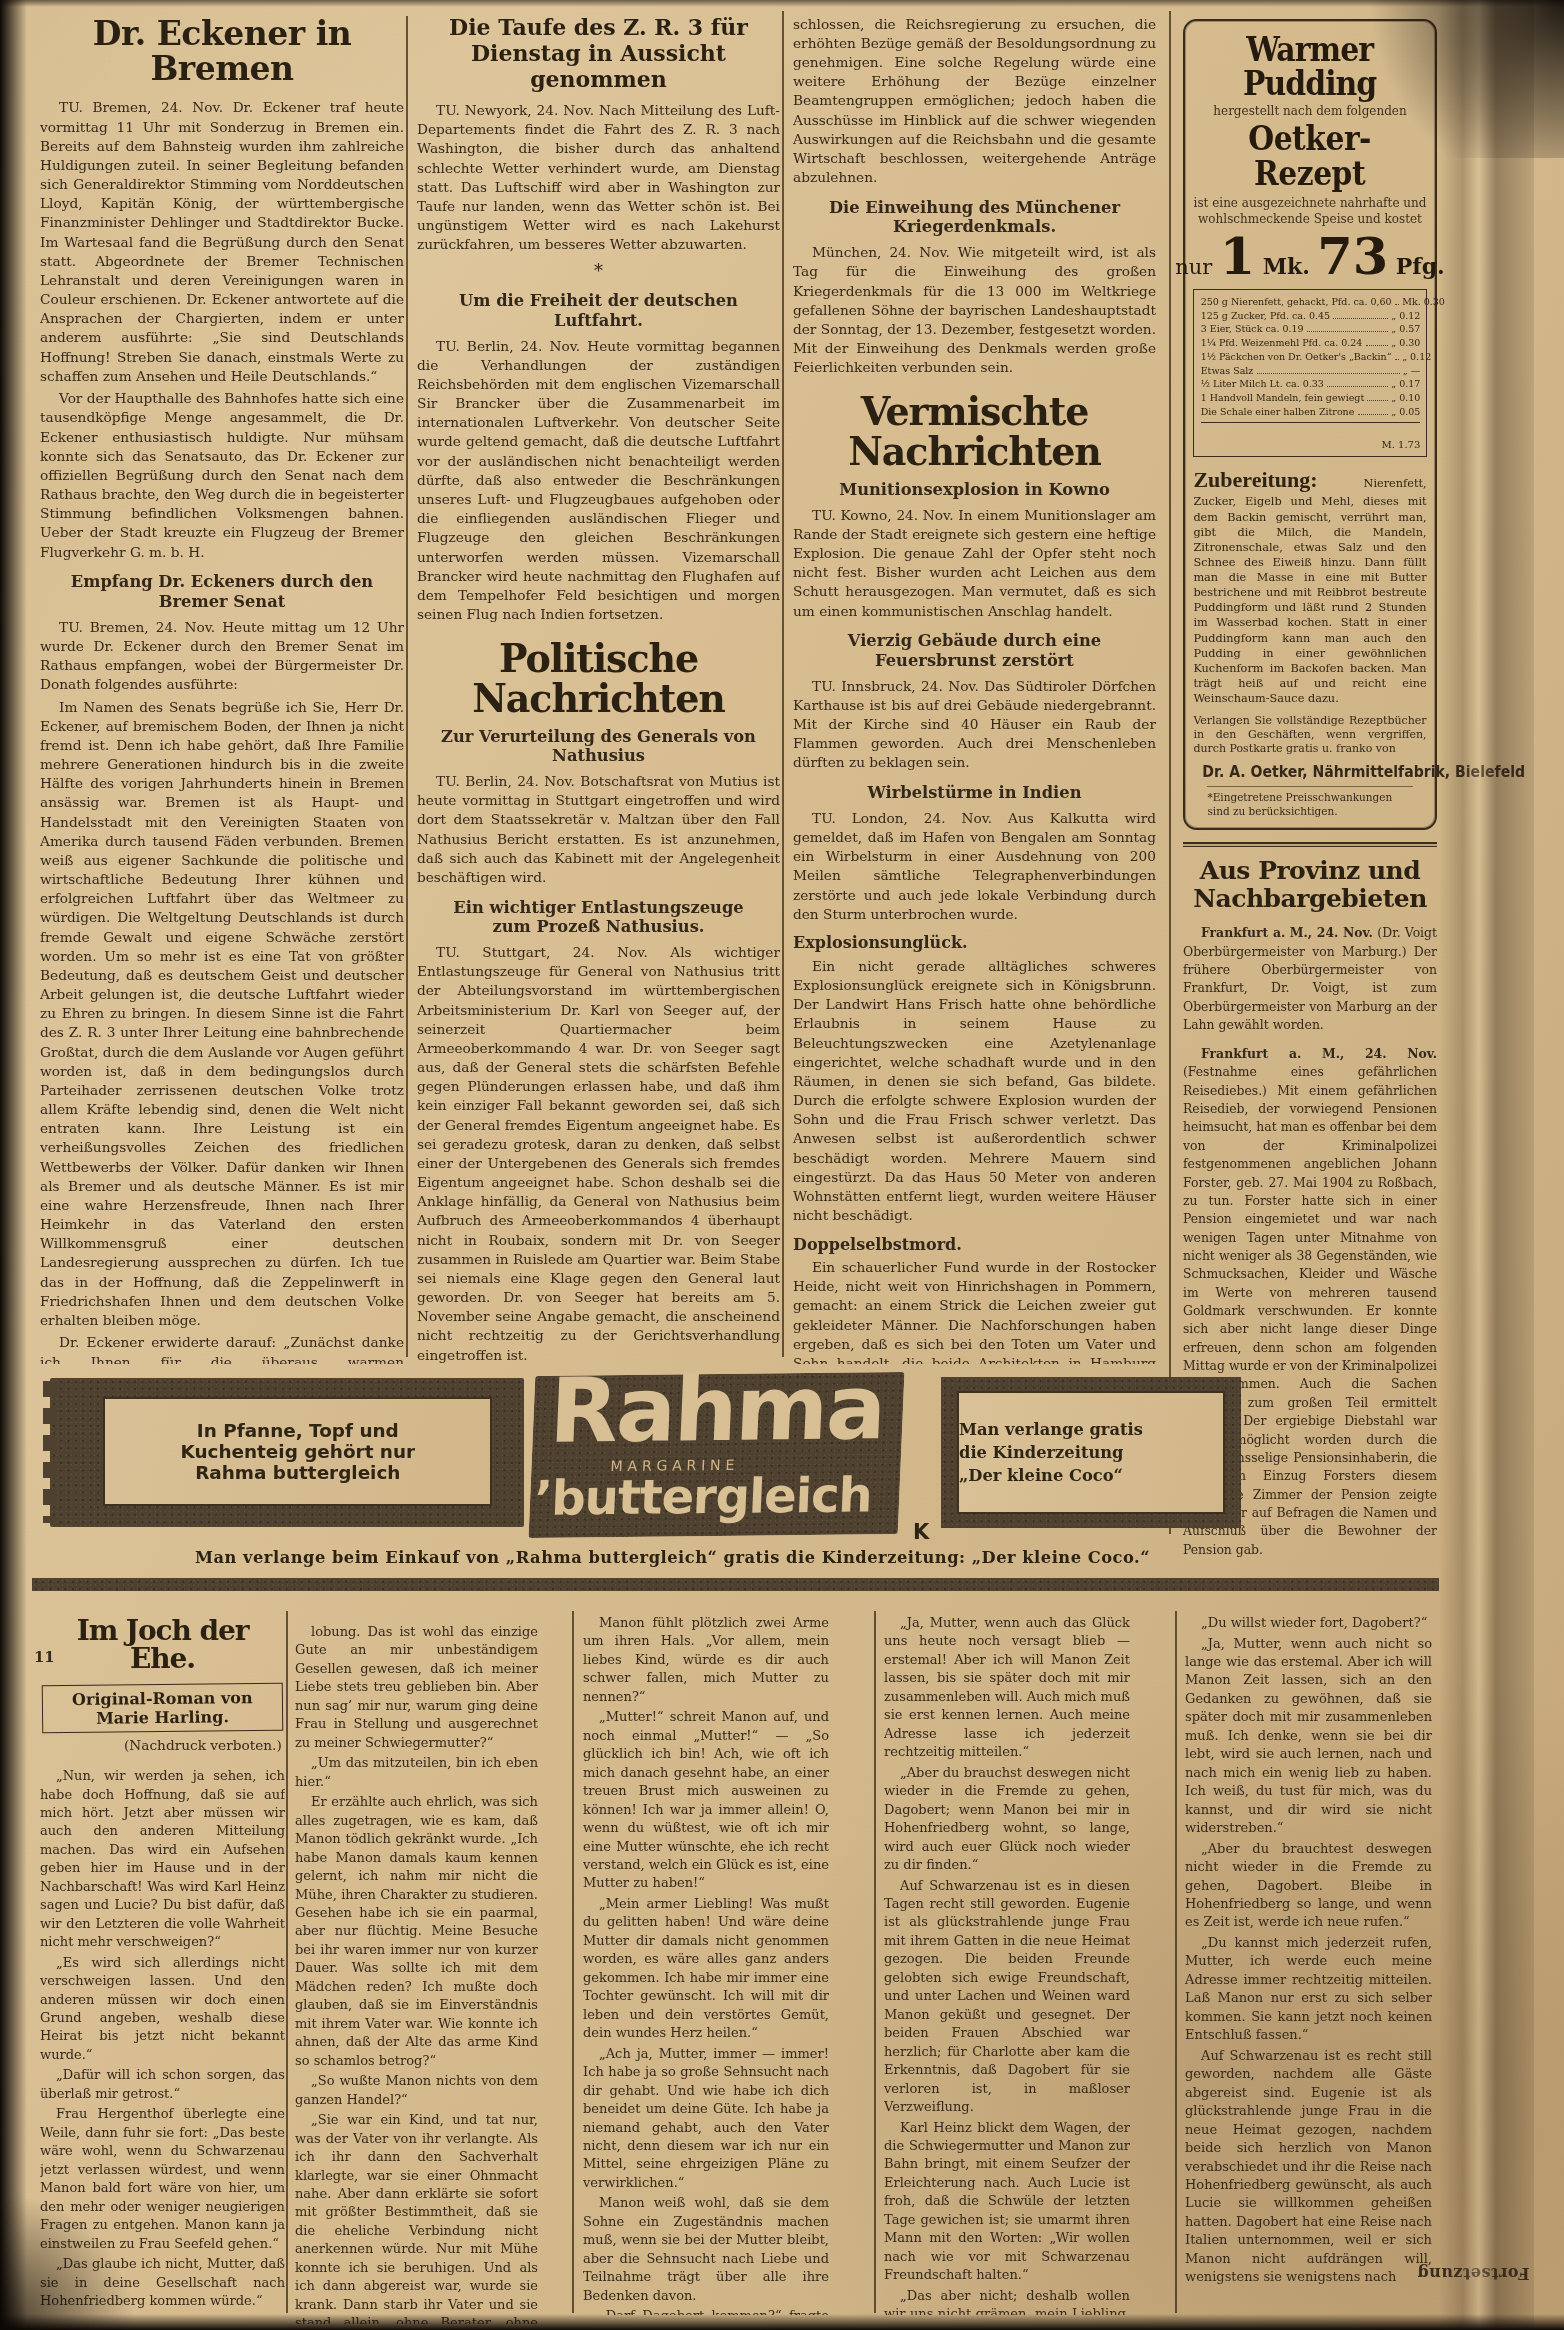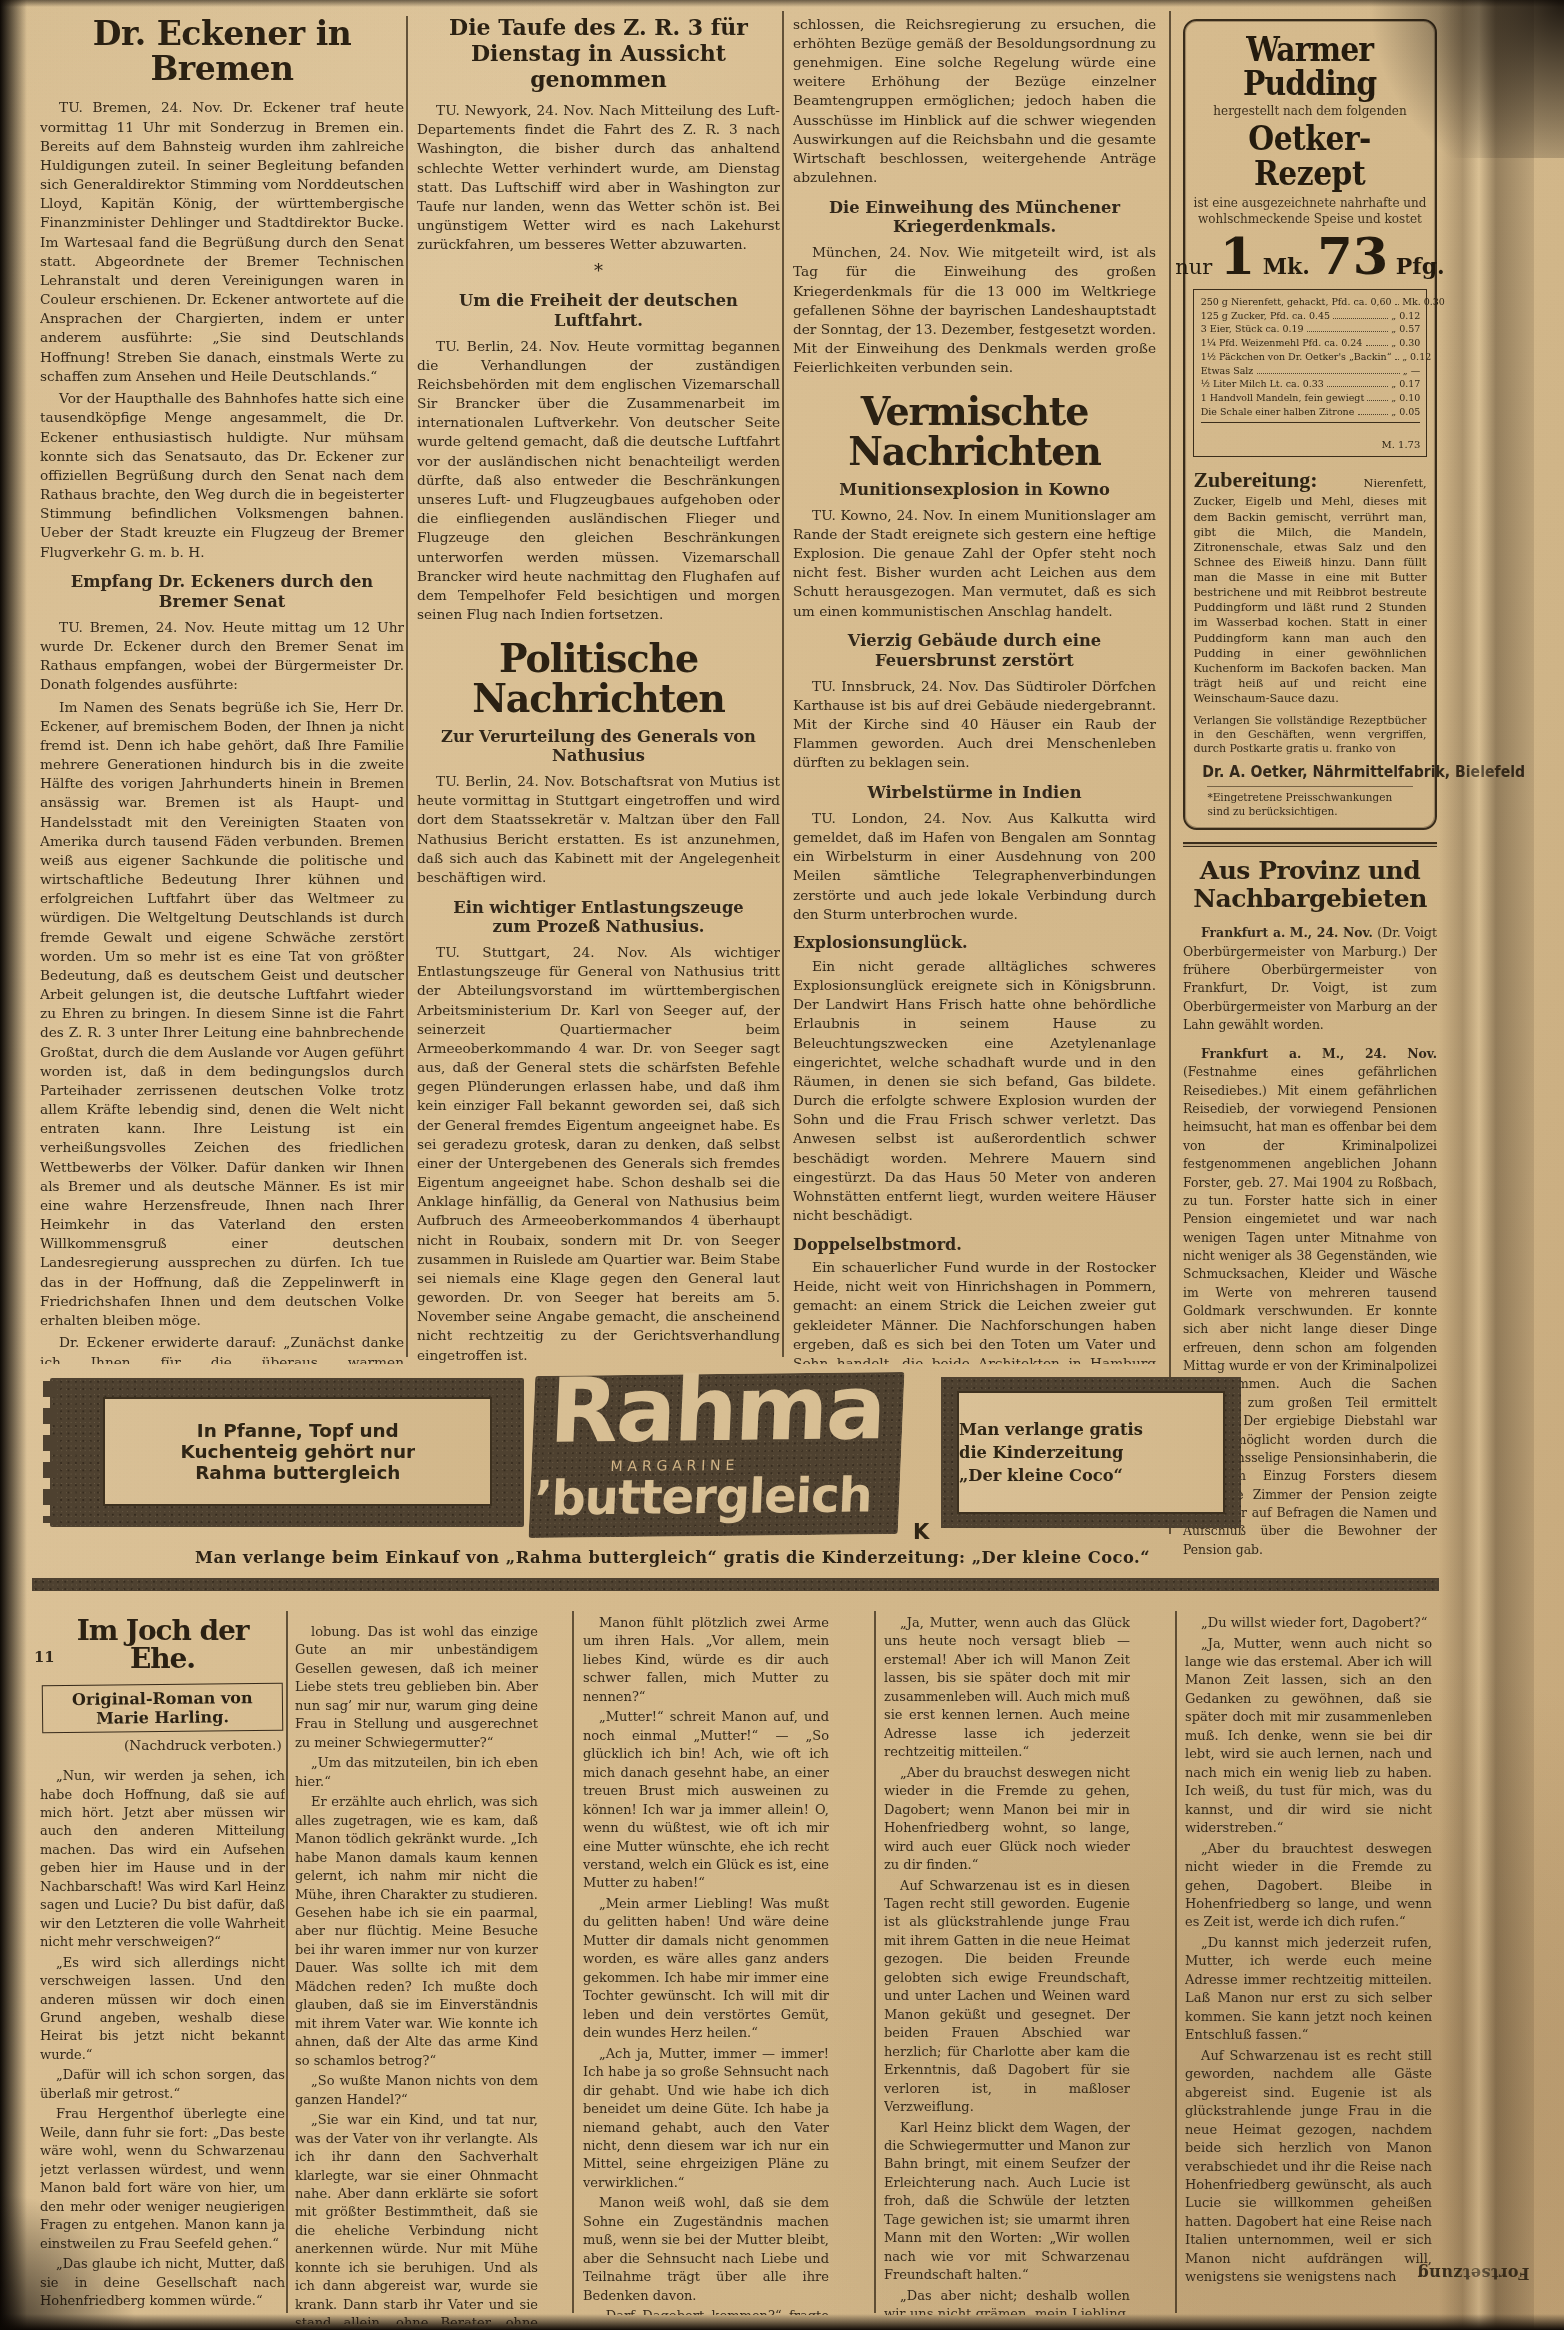--- a/index.html
+++ b/index.html
@@ -326,21 +326,21 @@
       <p class="nov-p">„Ja, Mutter, wenn auch das Glück uns heute noch versagt blieb — erstemal! Aber ich will Manon Zeit lassen, bis sie später doch mit mir zusammenleben will. Auch mich muß sie erst kennen lernen. Auch meine Adresse lasse ich jederzeit rechtzeitig mitteilen.“</p>
       <p class="nov-p">„Aber du brauchst deswegen nicht wieder in die Fremde zu gehen, Dagobert; wenn Manon bei mir in Hohenfriedberg wohnt, so lange, wird auch euer Glück noch wieder zu dir finden.“</p>
       <p class="nov-p">Auf Schwarzenau ist es in diesen Tagen recht still geworden. Eugenie ist als glückstrahlende junge Frau mit ihrem Gatten in die neue Heimat gezogen. Die beiden Freunde gelobten sich ewige Freundschaft, und unter Lachen und Weinen ward Manon geküßt und gesegnet. Der beiden Frauen Abschied war herzlich; für Charlotte aber kam die Erkenntnis, daß Dagobert für sie verloren ist, in maßloser Verzweiflung.</p>
       <p class="nov-p">Karl Heinz blickt dem Wagen, der die Schwiegermutter und Manon zur Bahn bringt, mit einem Seufzer der Erleichterung nach. Auch Lucie ist froh, daß die Schwüle der letzten Tage gewichen ist; sie umarmt ihren Mann mit den Worten: „Wir wollen nach wie vor mit Schwarzenau Freundschaft halten.“</p>
       <p class="nov-p">„Das aber nicht; deshalb wollen wir uns nicht grämen, mein Liebling, die Hauptsache haben wir erreicht.“</p>
     </section>
   <div class="nvr nv4"></div>
   <section class="novel-col nc5">
       <p class="nov-p">„Du willst wieder fort, Dagobert?“</p>
       <p class="nov-p">„Ja, Mutter, wenn auch nicht so lange wie das erstemal. Aber ich will Manon Zeit lassen, sich an den Gedanken zu gewöhnen, daß sie später doch mit mir zusammenleben muß. Ich denke, wenn sie bei dir lebt, wird sie auch lernen, nach und nach mich ein wenig lieb zu haben. Ich weiß, du tust für mich, was du kannst, und dir wird sie nicht widerstreben.“</p>
-      <p class="nov-p">„Aber du brauchtest deswegen nicht wieder in die Fremde zu gehen, Dagobert. Bleibe in Hohenfriedberg so lange, und wenn es Zeit ist, werde ich dich rufen.“</p>
+      <p class="nov-p">„Aber du brauchtest deswegen nicht wieder in die Fremde zu gehen, Dagobert. Bleibe in Hohenfriedberg so lange, und wenn es Zeit ist, werde ich neue rufen.“</p>
       <p class="nov-p">„Du kannst mich jederzeit rufen, Mutter, ich werde euch meine Adresse immer rechtzeitig mitteilen. Laß Manon nur erst zu sich selber kommen. Sie kann jetzt noch keinen Entschluß fassen.“</p>
       <p class="nov-p">Auf Schwarzenau ist es recht still geworden, nachdem alle Gäste abgereist sind. Eugenie ist als glückstrahlende junge Frau in die neue Heimat gezogen, nachdem beide sich herzlich von Manon verabschiedet und ihr die Reise nach Hohenfriedberg gewünscht, als auch Lucie sie willkommen geheißen hatten. Dagobert hat eine Reise nach Italien unternommen, weil er sich Manon nicht aufdrängen will, wenigstens sie wenigstens nach</p>
     </section>
 
   <div class="fortsetzung">Fortsetzung</div>
 
   <div class="grain"></div>
   <div class="crease-right"></div>
   <div class="edge-left"></div>
   <div class="edge-top"></div>

